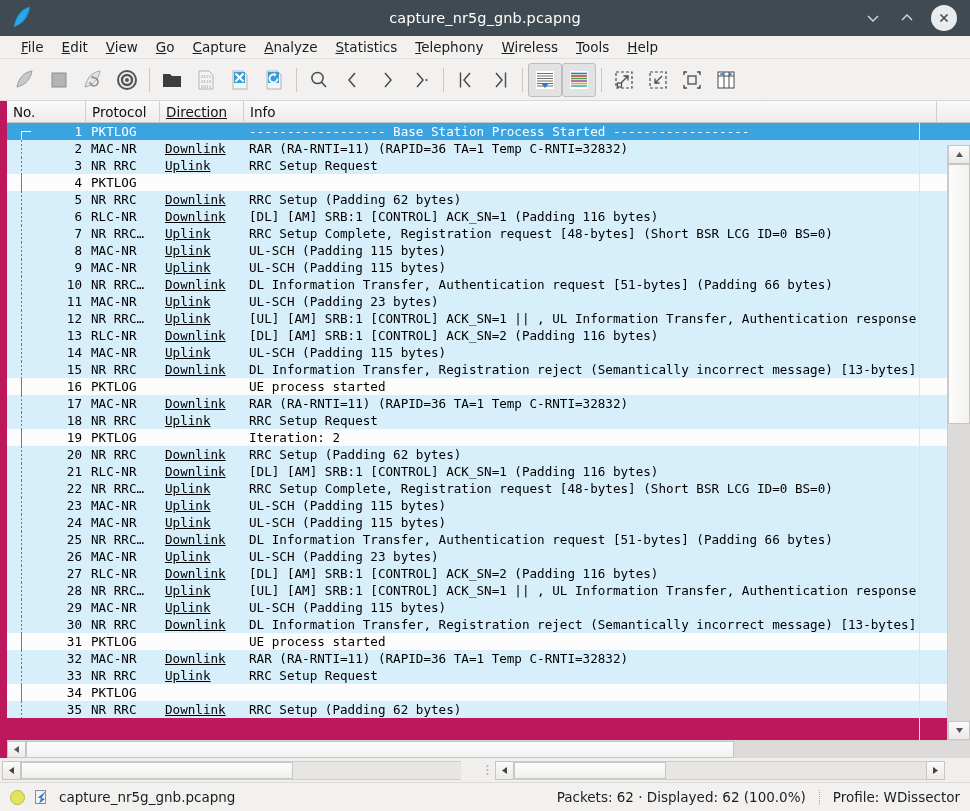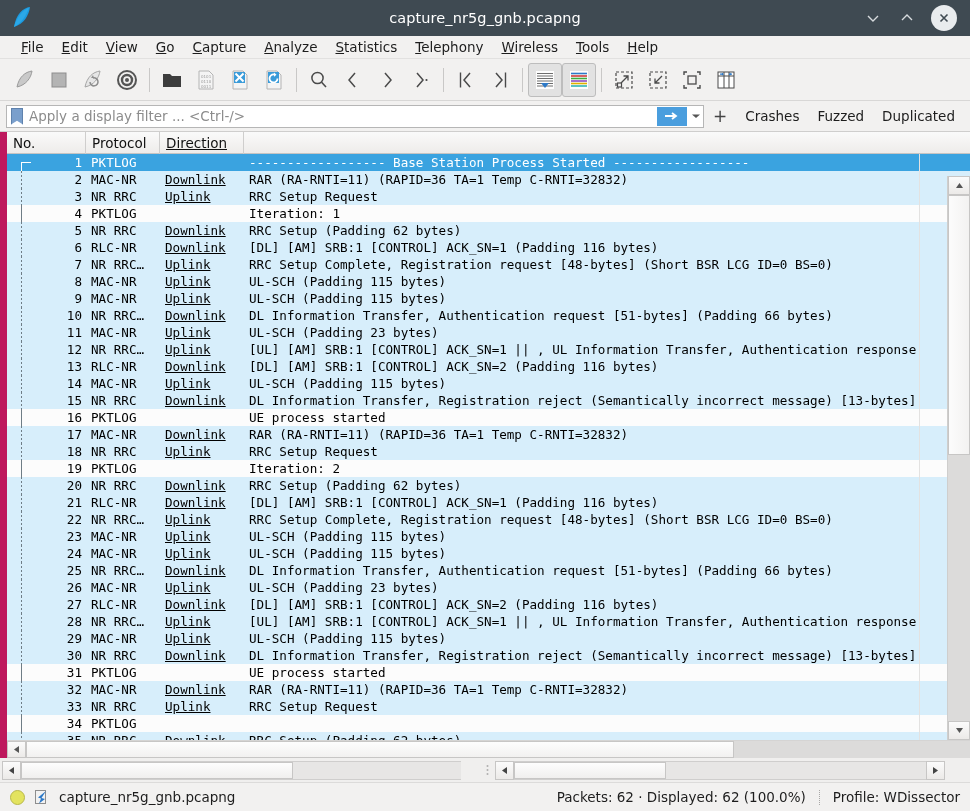--- a/index.html
+++ b/index.html
@@ -363,46 +363,27 @@
     <div class="tool">
       <svg width="24" height="24" viewBox="0 0 24 24">
           <rect x="4" y="4" width="16" height="16" fill="#fff" stroke="#4a4a4a" stroke-width="1"></rect>
           <path d="M4 8 H20 M10 4 V20 M15 4 V20" stroke="#4a4a4a" stroke-width="1"></path>
           <path d="M6 6.2 L9 6.2 M8 5.2 L9 6.2 L8 7.2" stroke="#2d79c7" stroke-width="1.2" fill="none"></path>
           <path d="M18 6.2 L15.5 6.2 M16.5 5.2 L15.5 6.2 L16.5 7.2" stroke="#2d79c7" stroke-width="1.2" fill="none"></path>
         </svg>
     </div>
   </div>
 
-  <div class="filterbar">
-    <div class="filter-input">
-      <div class="fbookmark"></div>
-      <div class="fplaceholder">Apply a display filter ... &lt;Ctrl-/&gt;</div>
-      <div class="fgo">
-        <svg width="18" height="12" viewBox="0 0 18 12">
-            <path d="M2 6 H12 M9 3 L13 6 L9 9" stroke="#ffffff" stroke-width="1.8" fill="none"></path>
-          </svg>
-      </div>
-      <div class="fdrop">
-        <svg width="10" height="8" viewBox="0 0 10 8">
-            <path d="M1 2.5 L5 6 L9 2.5" fill="#555"></path>
-          </svg>
-      </div>
-    </div>
-    <div class="fplus">+</div>
-    <div class="fbtn">Crashes</div>
-    <div class="fbtn">Fuzzed</div>
-    <div class="fbtn">Duplicated</div>
-  </div>
 
   <div class="listwrap">
     <div class="listheader">
       <div class="hcell h-no">No.</div>
       <div class="hcell h-prot">Protocol</div>
       <div class="hcell h-dir">Direction</div>
+      <div class="hcell h-info">Info</div>
       <div class="hcell h-pad"></div>
     </div>
 
     <div class="rows" id="rows">
         <div class="row selected">
           <div class="c-tree">
             <div class="treecorner"></div>
             <div class="treecorner-v"></div>
           </div>
           <div class="c-no">1</div>
@@ -428,21 +409,20 @@
           <div class="c-dir">Uplink</div>
           <div class="c-info">RRC Setup Request</div>
         </div>
         <div class="row alt">
           <div class="c-tree">
             <div class="treeline solid"></div>
           </div>
           <div class="c-no">4</div>
           <div class="c-prot">PKTLOG</div>
           <div class="c-dir"></div>
-          <div class="c-info">Iteration: 1</div>
         </div>
         <div class="row">
           <div class="c-tree">
             <div class="treeline"></div>
           </div>
           <div class="c-no">5</div>
           <div class="c-prot">NR RRC</div>
           <div class="c-dir">Downlink</div>
           <div class="c-info">RRC Setup  (Padding 62 bytes)</div>
         </div>

